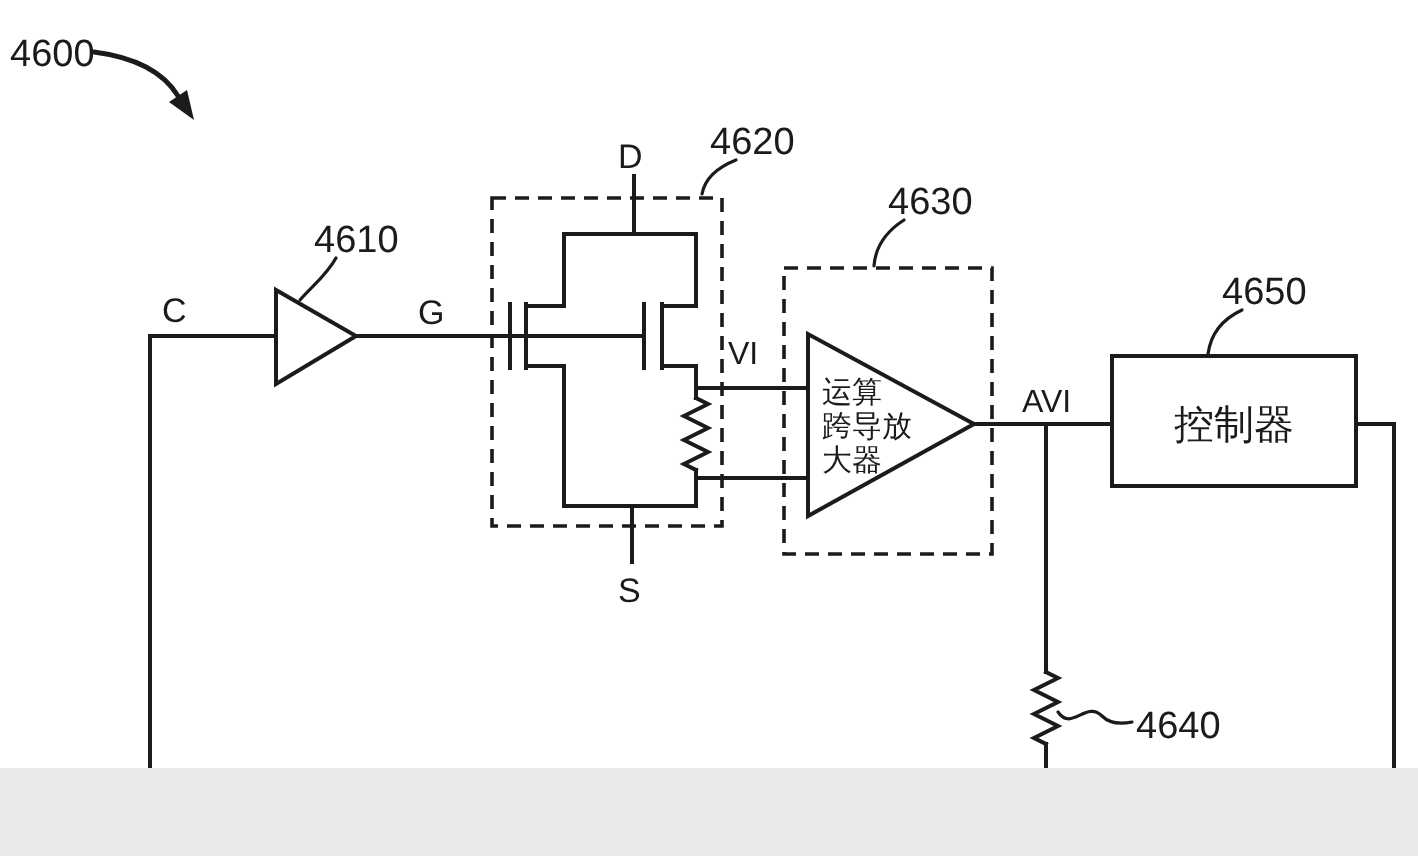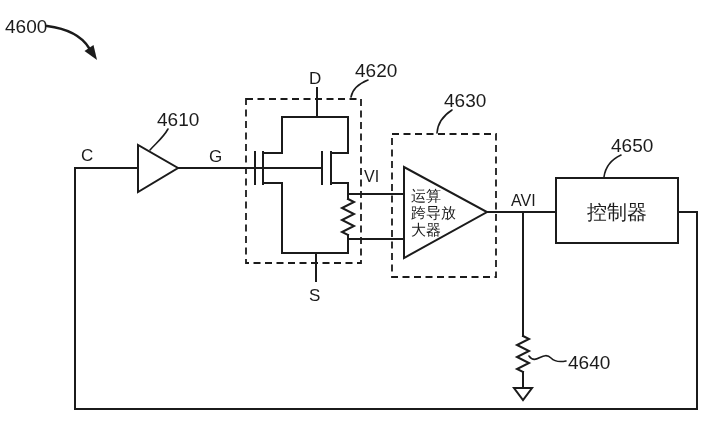--- a/index.html
+++ b/index.html
@@ -1,21 +1,21 @@
 <!DOCTYPE html>
 <html style="--line: #1b1b1b; --bg: #ffffff;"><head>
 <meta charset="utf-8">
 <style>
   :root{
     --line:#1b1b1b;
     --bg:#ffffff;
   }
   html,body{margin:0;padding:0;background:#e9e9e9;}
   .stage{
-    width:709px;height:428px;background:var(--bg);
+    width:709px;height:384px;background:var(--bg);
     position:relative;overflow:hidden;
     font-family:"Liberation Sans","DejaVu Sans",sans-serif;
   }
   svg{display:block;}
   .wire{stroke:var(--line);stroke-width:2;fill:none;stroke-linecap:square;}
   .thin{stroke:var(--line);stroke-width:1.6;fill:none;stroke-linecap:round;}
   .dashedbox{stroke:var(--line);stroke-width:1.8;fill:none;stroke-dasharray:7 4.5;}
   .solidbox{stroke:var(--line);stroke-width:2;fill:var(--bg);}
   .shape{stroke:var(--line);stroke-width:2;fill:var(--bg);stroke-linejoin:miter;}
   .filled{fill:var(--line);stroke:none;}

